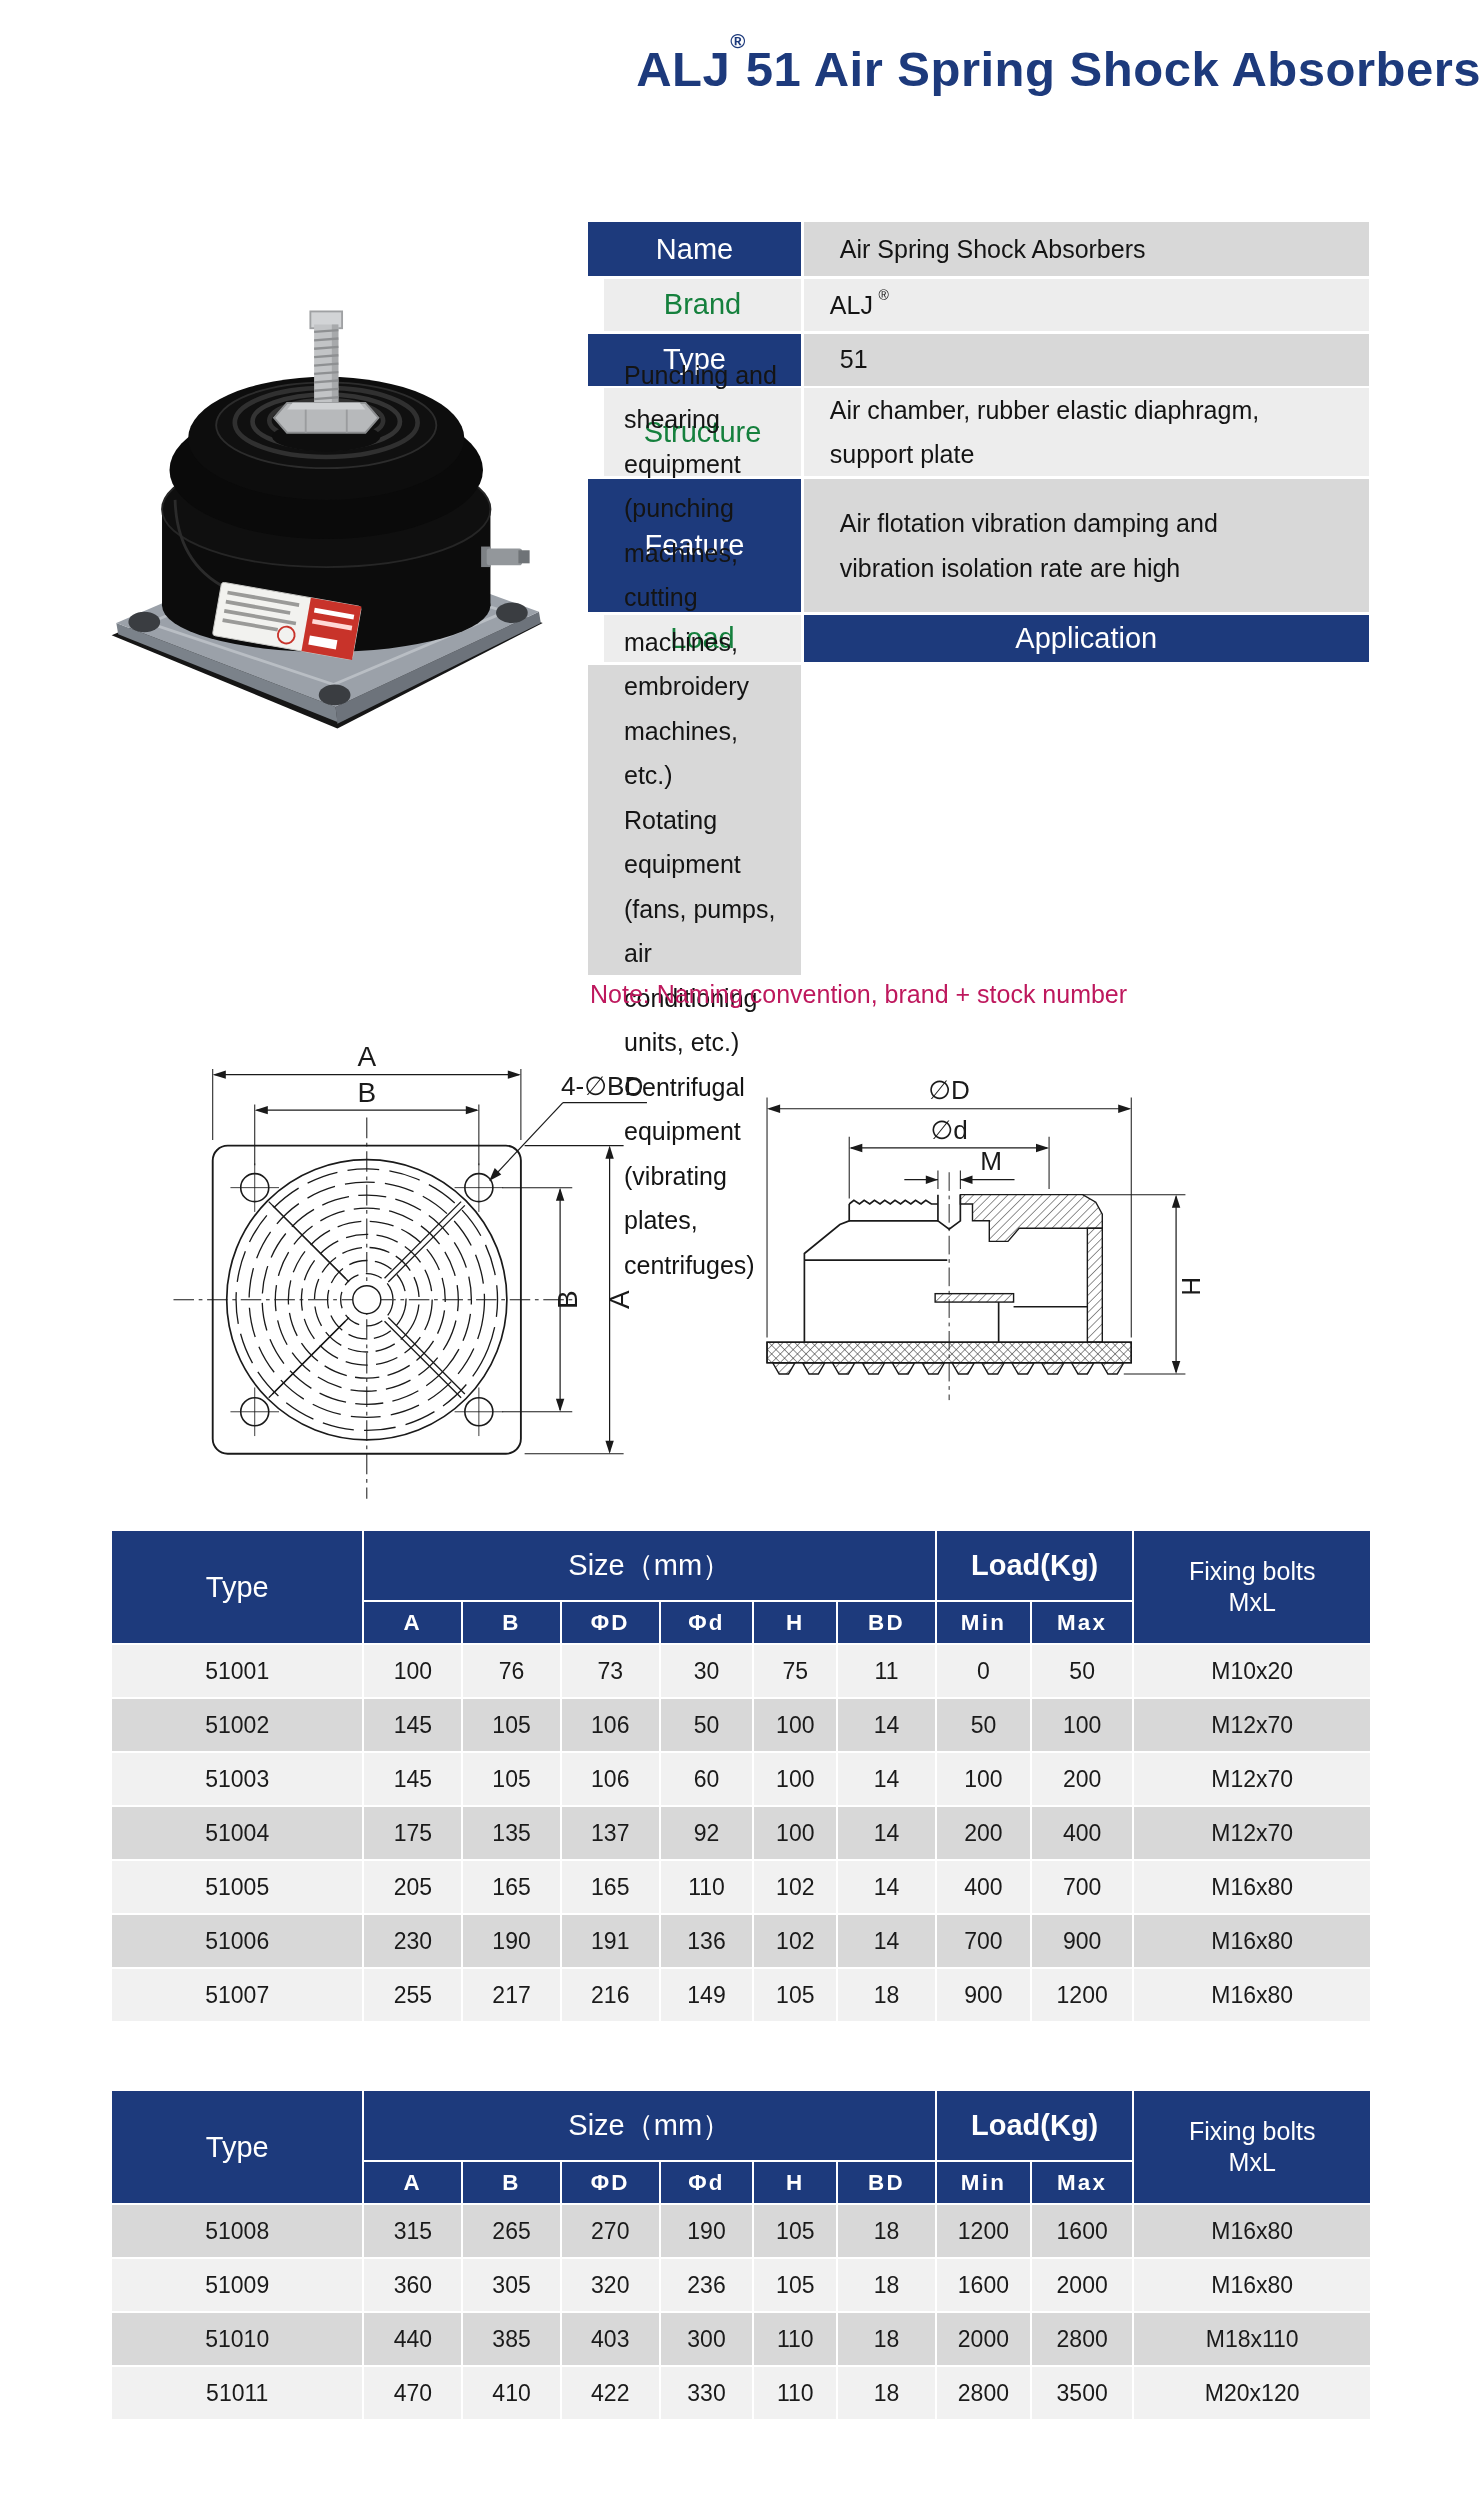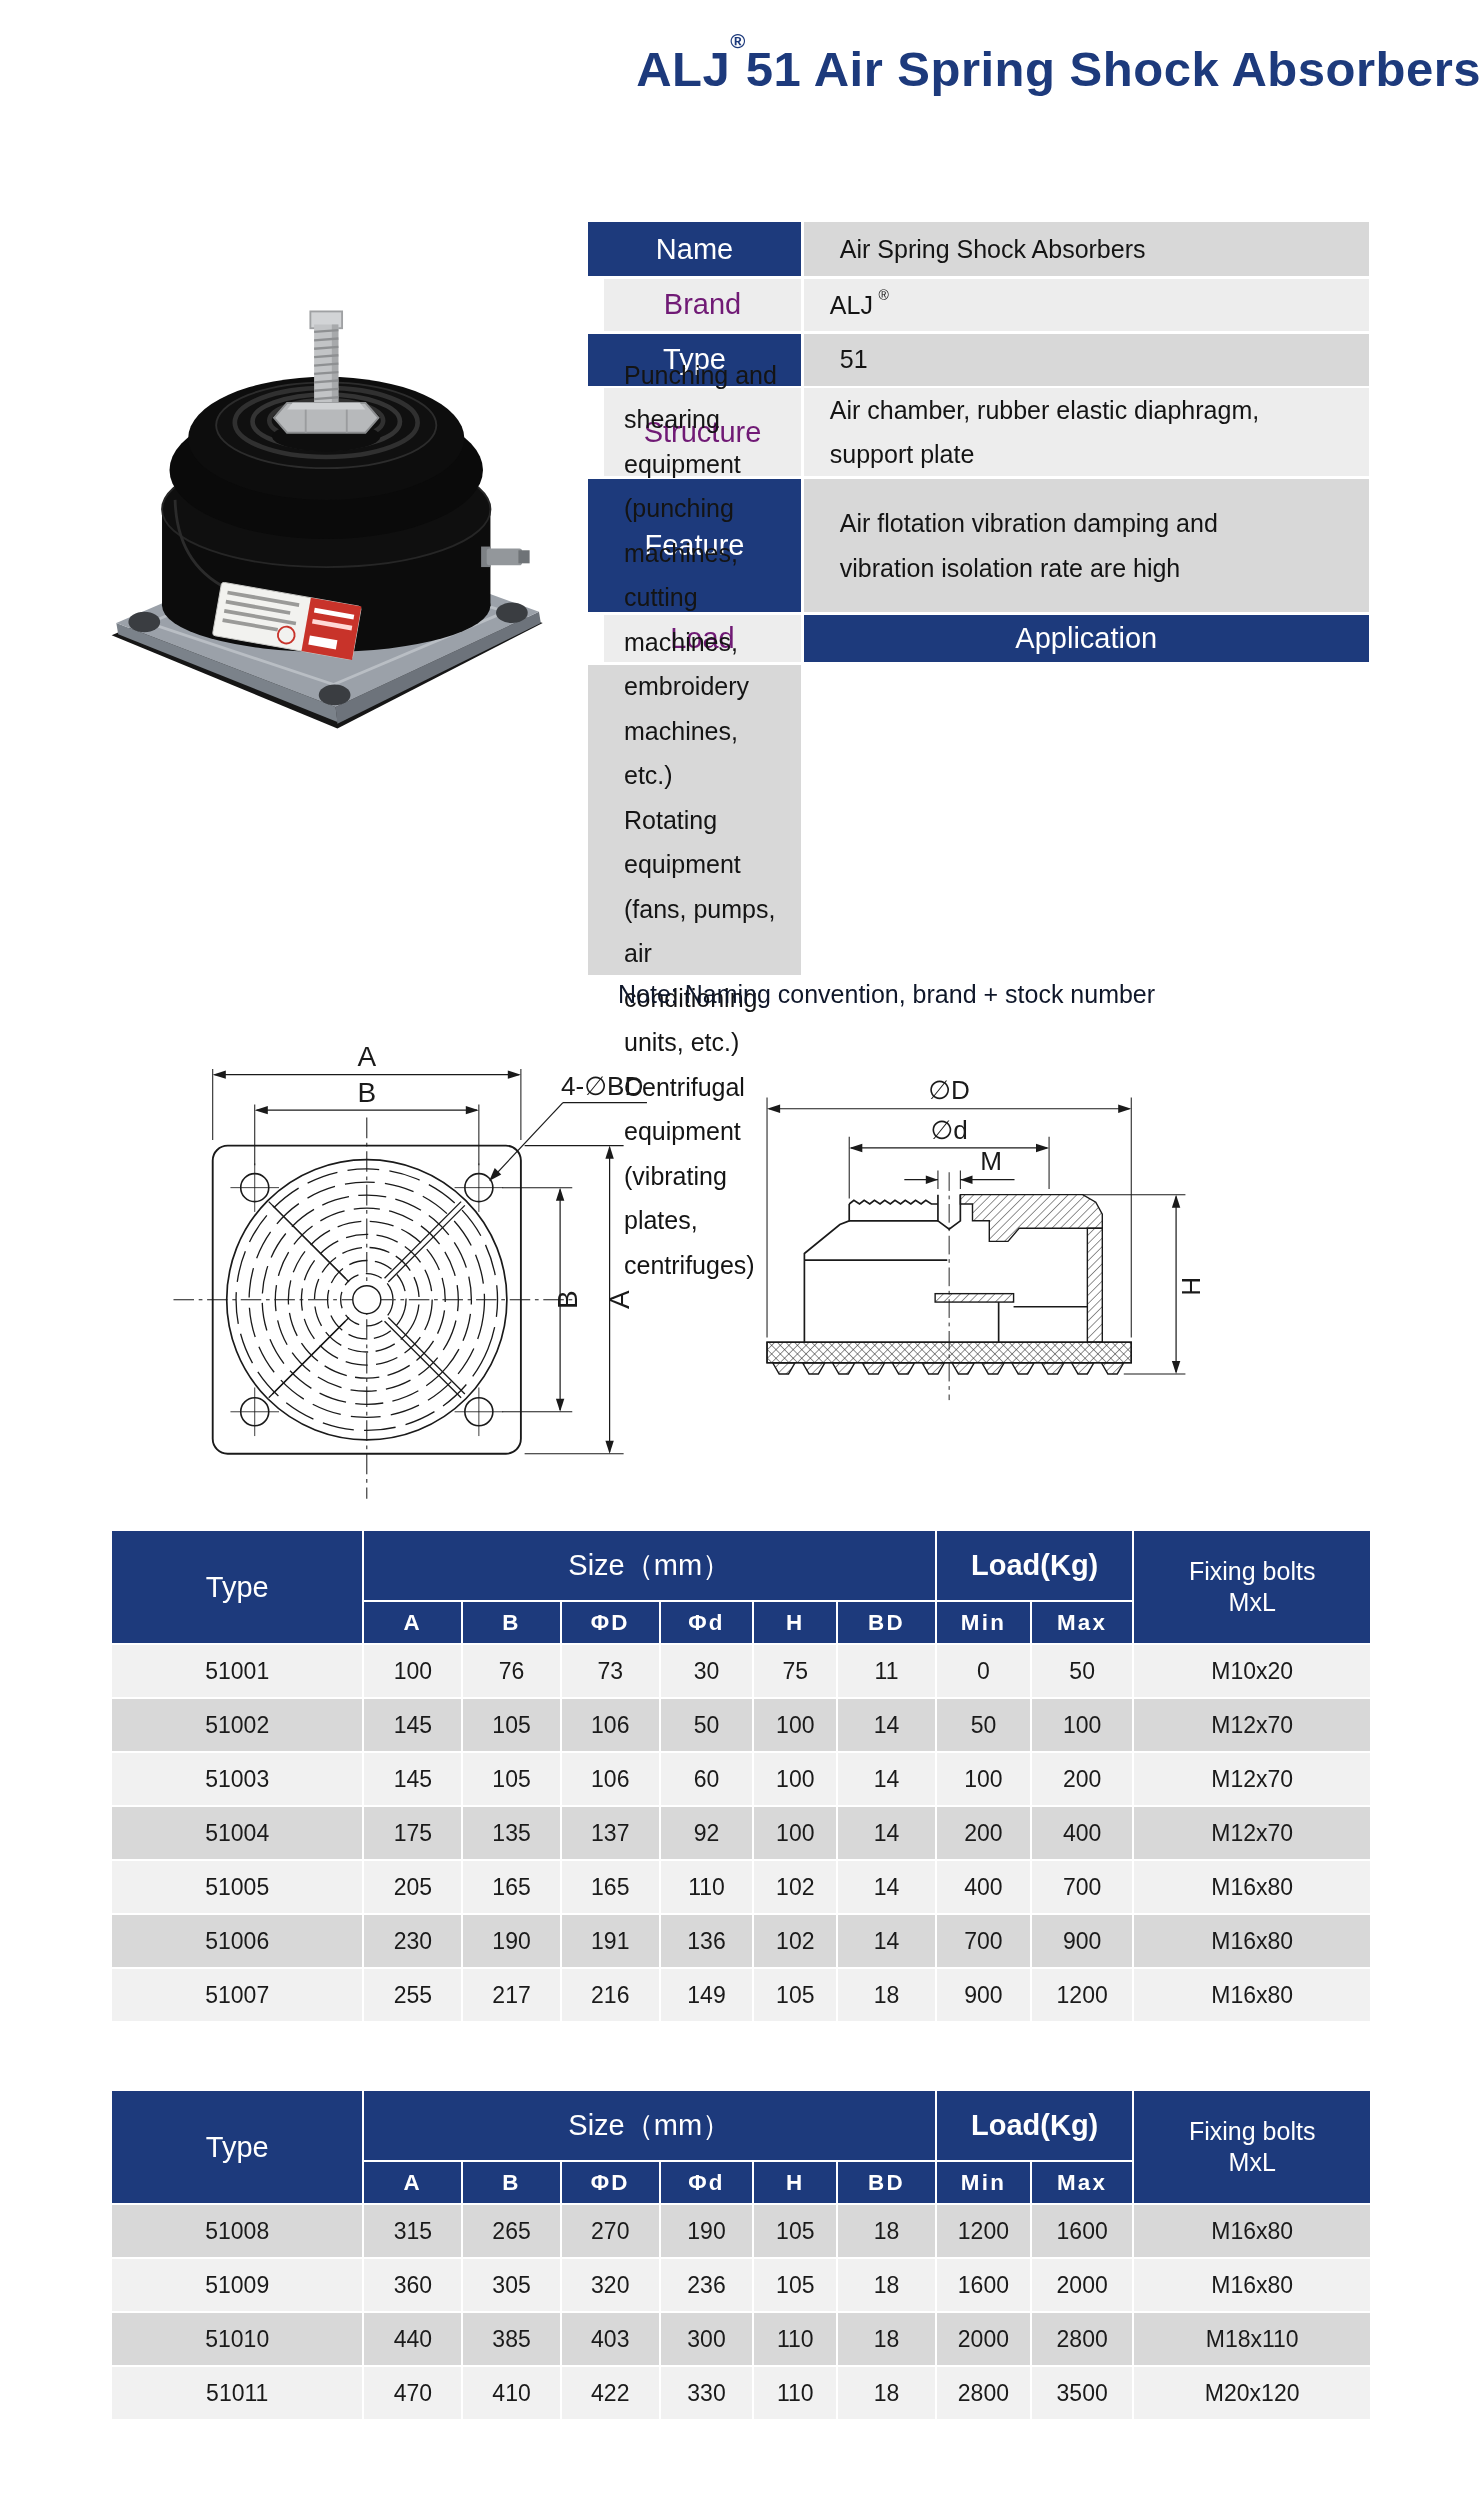--- a/index.html
+++ b/index.html
@@ -22,28 +22,28 @@
   .photo{position:absolute;left:65px;top:220px;width:515px;height:515px;}
   
   .spec{
     position:absolute;left:588px;top:222px;width:780px;
     display:grid;grid-template-columns:213px 565px;column-gap:2.8px;row-gap:2.8px;
     grid-template-rows:54px 52px 52px 88px 133px 47px 310px;
     background:#fff;
   }
   .spec-label{display:flex;align-items:center;justify-content:center;font-size:29px;}
   .spec-label.blue{background:var(--navy);color:#fff;}
-  .spec-label.lt{background:var(--spec-light);color:#701a75;margin-left:16px;}
+  .spec-label.lt{background:var(--spec-light);color:#15803d;margin-left:16px;}
   .spec-value{display:flex;align-items:center;font-size:25px;line-height:1.78;
     padding:7.5px 17px 7.5px 26px;white-space:pre-line;color:#141414;}
   .spec-value.blue-row{background:var(--spec-grey);padding-left:36px;}
   .spec-value.lt-row{background:var(--spec-light);}
   .spec-value sup{font-size:14px;position:relative;top:-9.3px;margin-left:5.6px;}
   
-  .note{position:absolute;left:618px;top:980px;font-size:25px;color:#0f172a;}
+  .note{position:absolute;left:590px;top:980px;font-size:25px;color:#be185d;}
   
   .drawing{position:absolute;}
   .d-top{left:138px;top:1041px;width:579px;height:481px;}
   .d-side{left:711px;top:1062px;width:551px;height:383px;}
   svg text{font-family:"Liberation Sans","DejaVu Sans",sans-serif;}
   
   .dtable{position:absolute;left:110px;width:1262px;}
   .t1{top:1529px;} .t2{top:2089px;}
   table{width:100%;border-collapse:separate;border-spacing:2.8px;table-layout:fixed;}
   th{background:var(--navy);color:#fff;font-weight:normal;}

